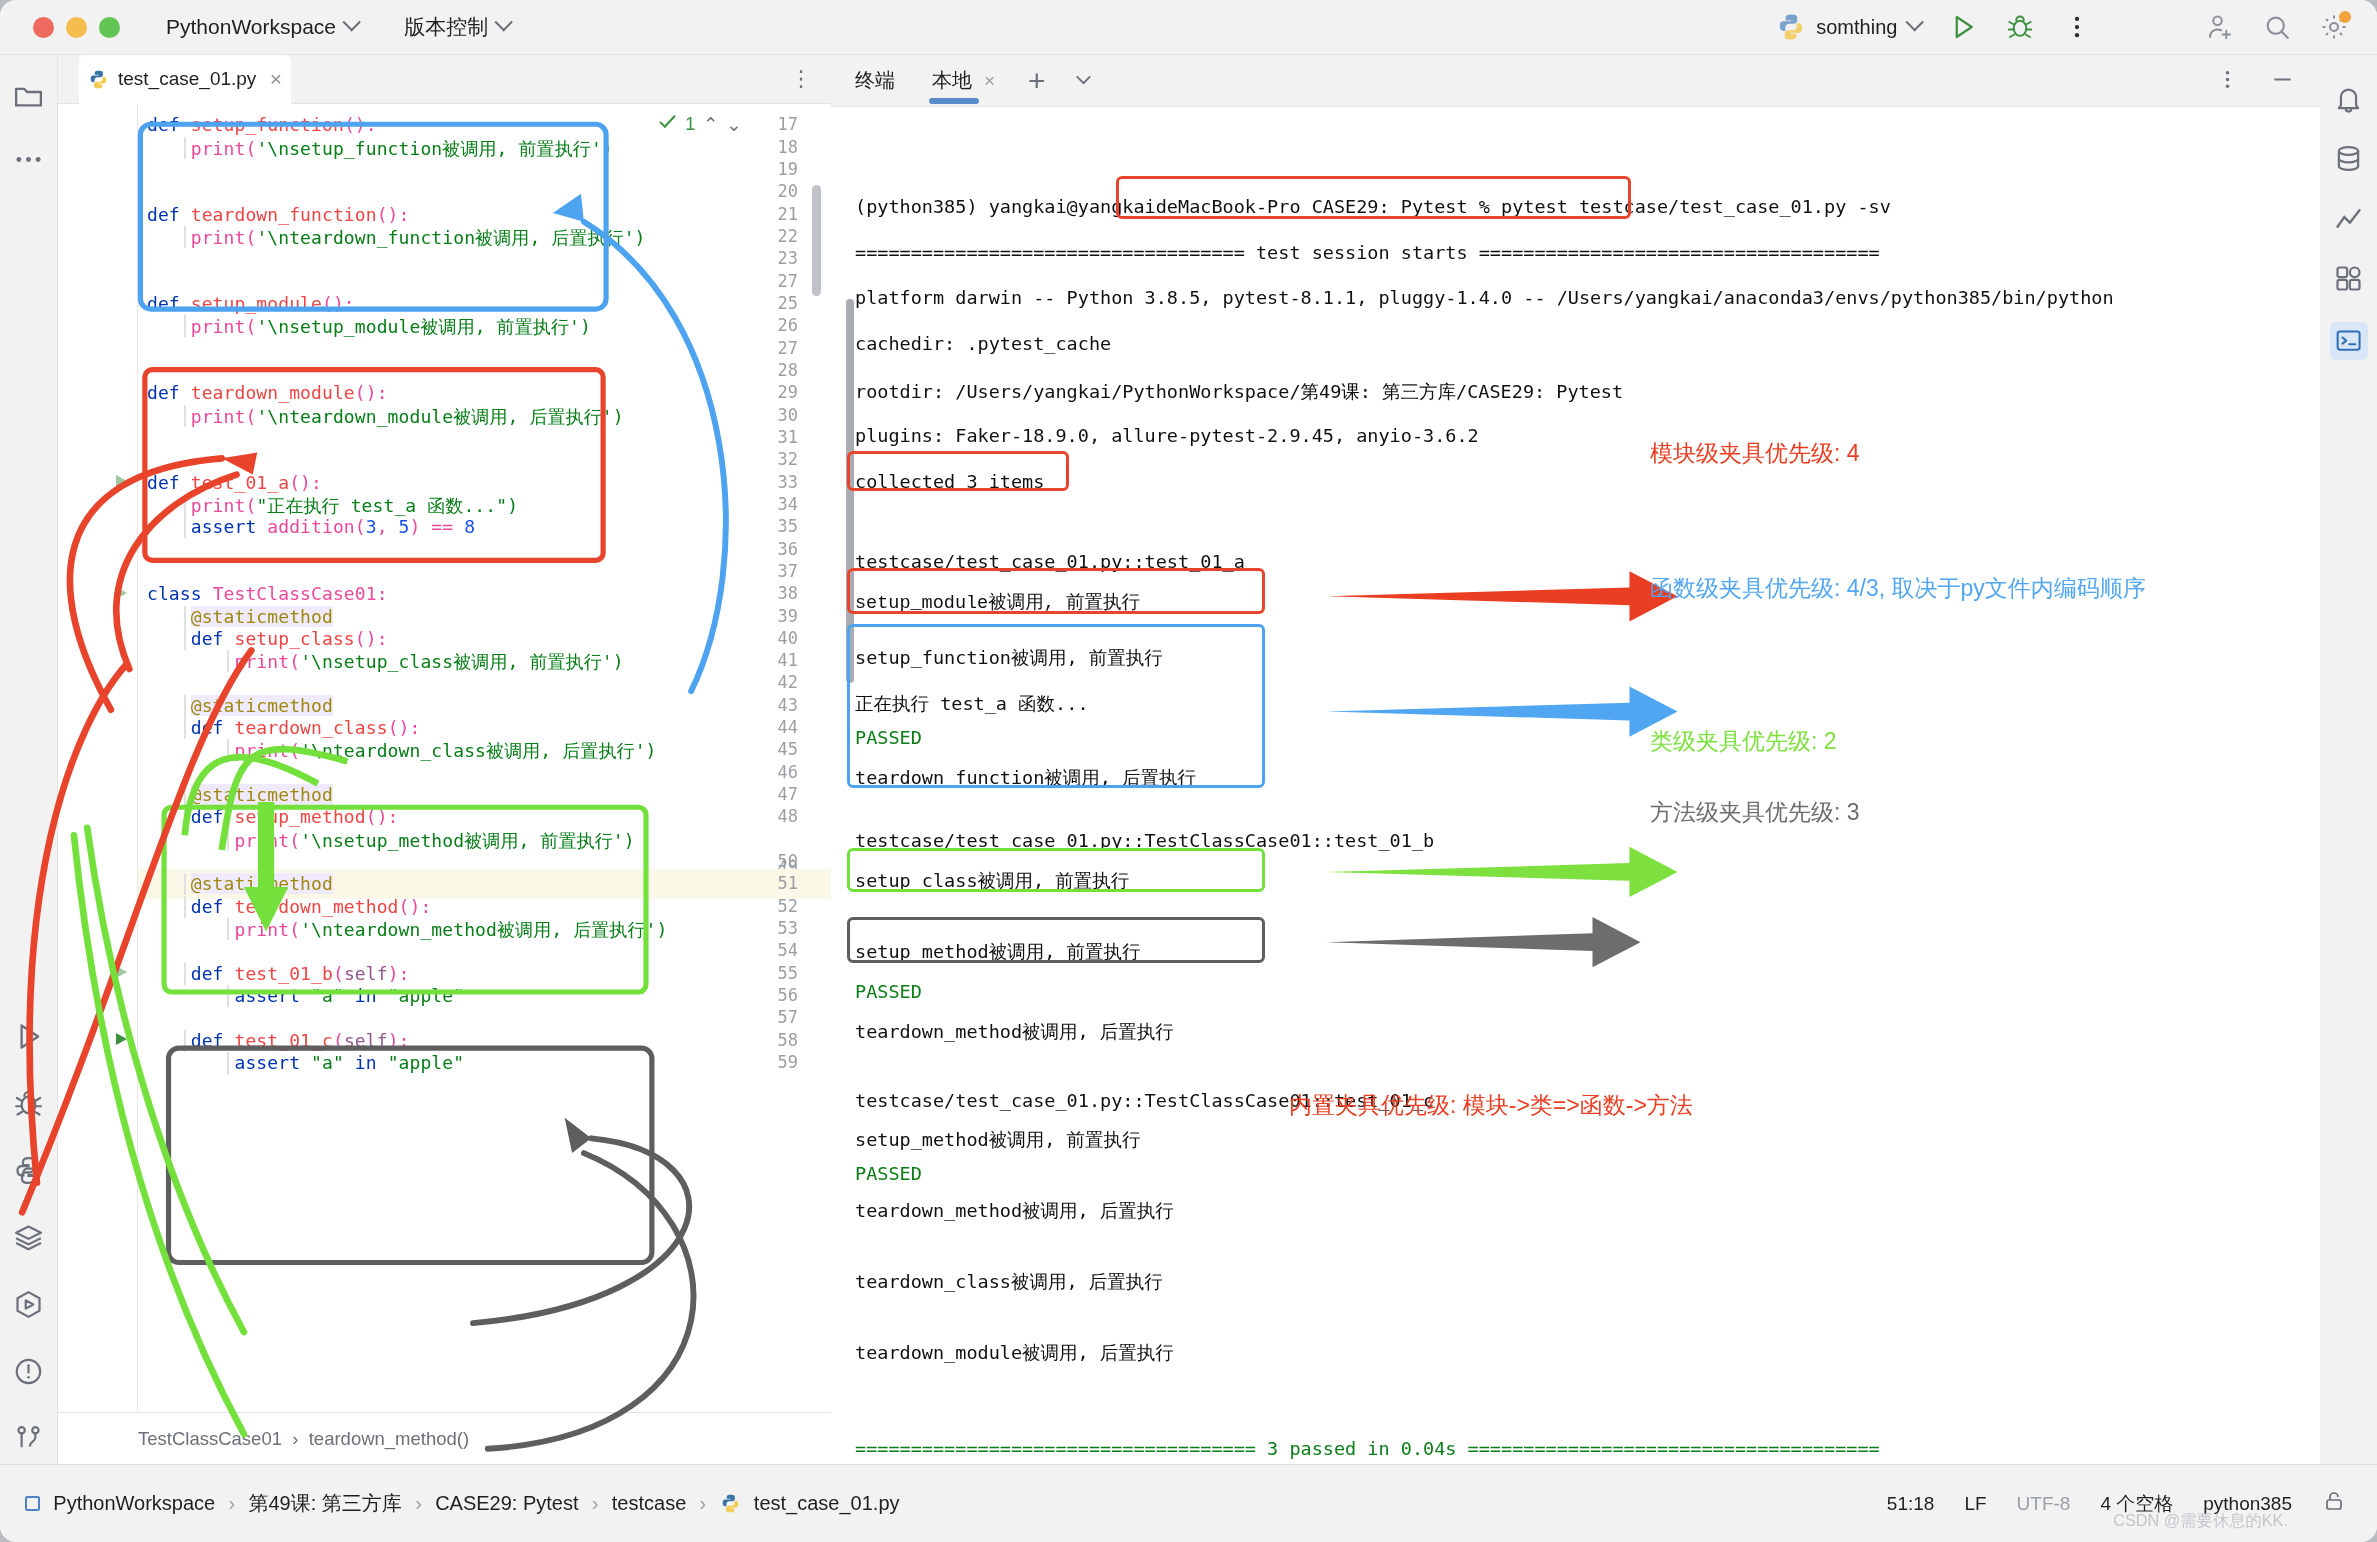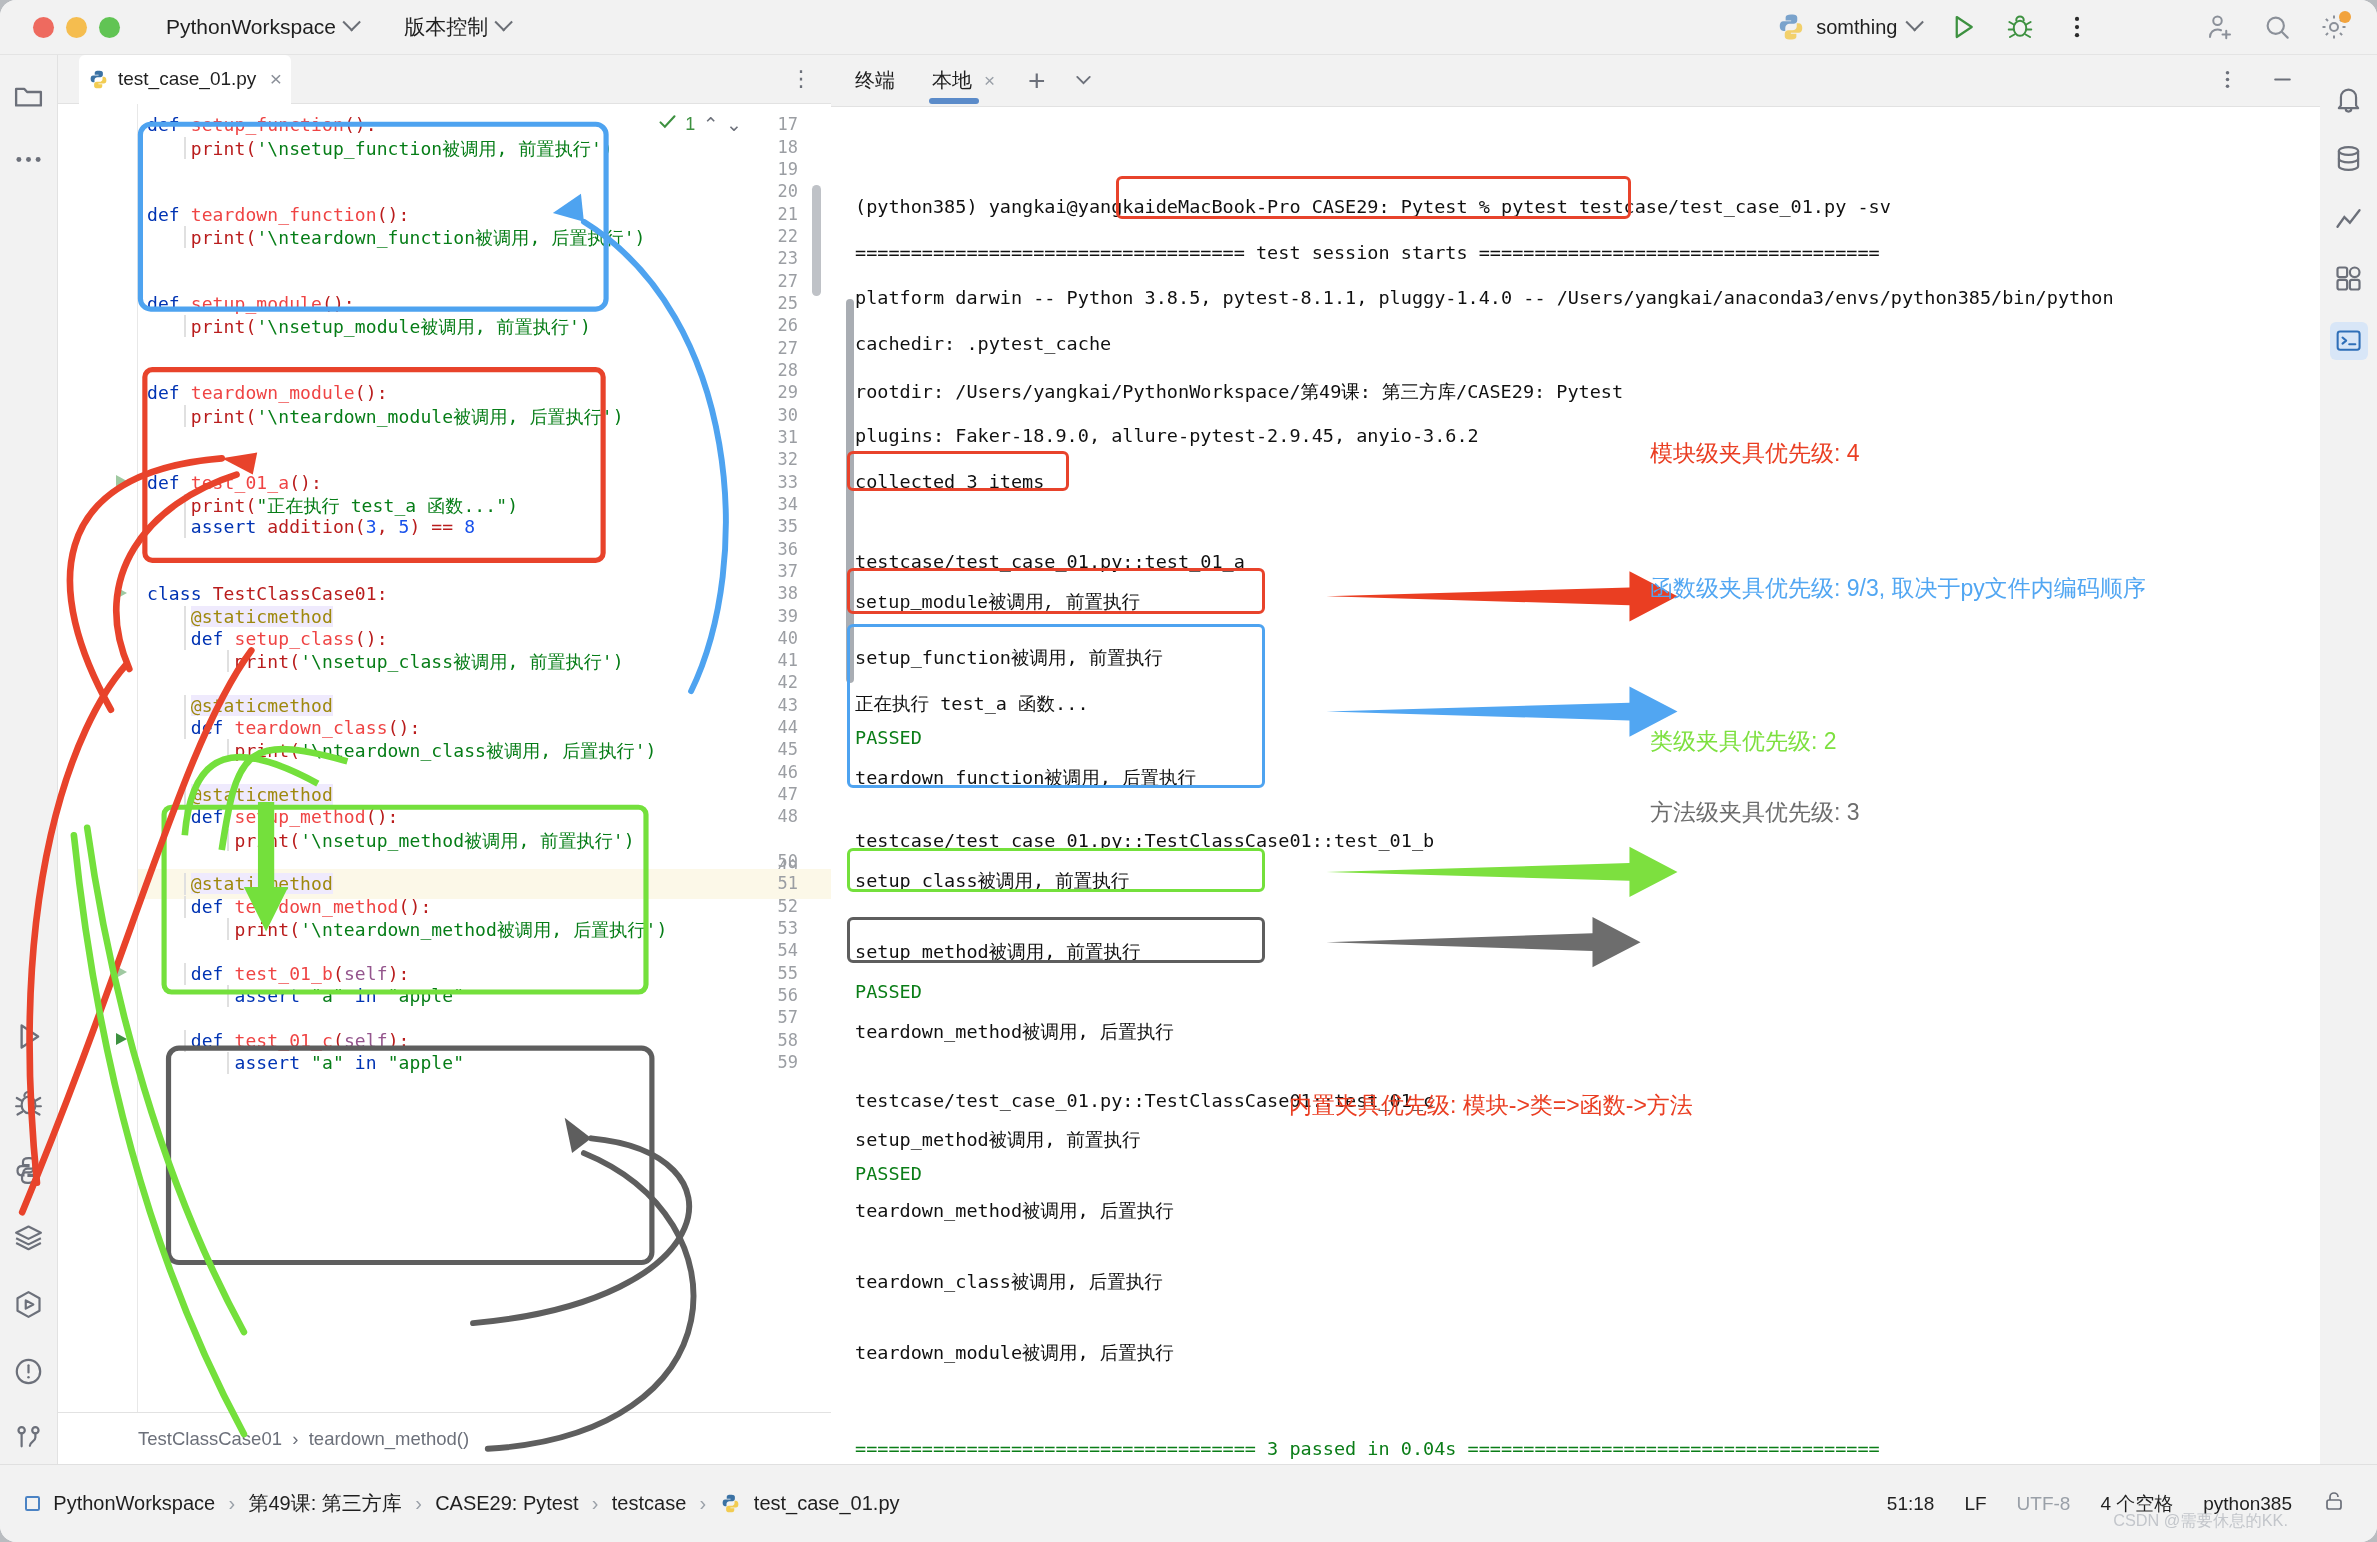--- a/index.html
+++ b/index.html
@@ -129,21 +129,21 @@
     font-family: "DejaVu Sans Mono", monospace;
     font-size: 18px; white-space: pre; color:#0b0b0b;
     letter-spacing: 0.1px;
   }
   .k { color:#0033b3; }
   .fn { color:#ef4444; }
   .s { color:#067d17; }
   .n { color:#1750eb; }
   .dec { color:#9e880d; background:#efeafd; }
   .self { color:#94558d; }
-  .p { color:#b91c1c; }
+  .p { color:#ec4899; }
   .hl-row { position:absolute; left:80px; width: 693px; height:30px; background:#fcf8e8; }
   .indentline { position:absolute; width:1.5px; background:#e0e0e0; }
 
   .checkbadge {
     position:absolute; right: 89px; top: 7.4px;
     display:flex; align-items:center; gap: 7.4px;
     font-size: 18px; color:#3d9140;
   }
   .caretup, .caretdn { color:#6c707a; font-size:19px; }
 
@@ -619,21 +619,21 @@
 
       <svg class="overlay" width="1489" height="1357" viewBox="0 0 2014 1836">
         <polygon points="670,662 1080,650 1080,628 1145,662 1080,696 1080,674" fill="#ea3e22"></polygon>
         <polygon points="670,818 1080,806 1080,784 1145,818 1080,852 1080,830" fill="#51a6f2"></polygon>
         <polygon points="670,1035 1080,1023 1080,1001 1145,1035 1080,1069 1080,1047" fill="#7de03f"></polygon>
         <polygon points="670,1130 1030,1118 1030,1096 1095,1130 1030,1164 1030,1142" fill="#6d6d6d"></polygon>
       </svg>
 
       <div id="term-annots">
           <div class="annot red" style="left: 819px; top: 331px;">模块级夹具优先级: 4</div>
-          <div class="annot blue" style="left: 819px; top: 466px;">函数级夹具优先级: 9/3, 取决于py文件内编码顺序</div>
+          <div class="annot blue" style="left: 819px; top: 466px;">函数级夹具优先级: 4/3, 取决于py文件内编码顺序</div>
           <div class="annot green" style="left: 819px; top: 619px;">类级夹具优先级: 2</div>
           <div class="annot gray" style="left: 819px; top: 690px;">方法级夹具优先级: 3</div>
           <div class="annot red" style="left: 458px; top: 983px;">内置夹具优先级: 模块-&gt;类=&gt;函数-&gt;方法</div>
         </div>
     </div>
   </div>
 
   <svg class="overlay" width="2377" height="1542" viewBox="0 0 3216 2086">
 
     <rect x="190" y="168" width="630" height="250" rx="14" fill="none" stroke="#4ea3f0" stroke-width="7"></rect>

